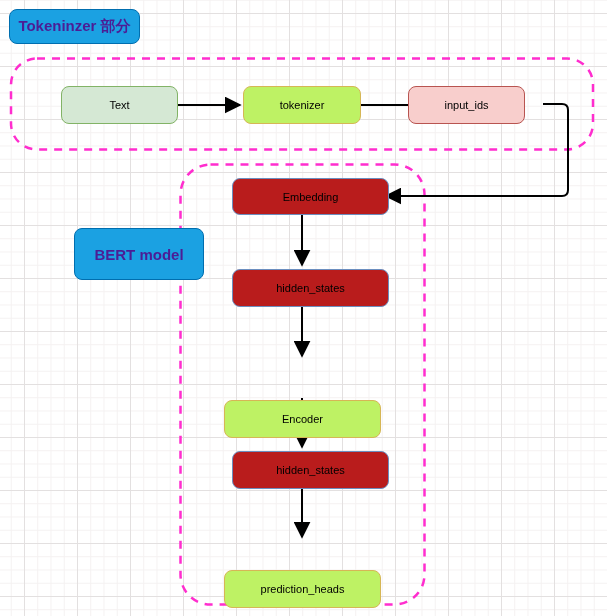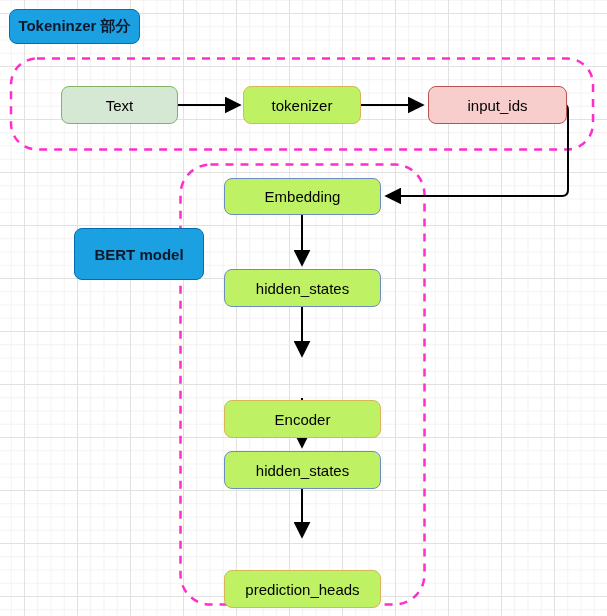--- a/index.html
+++ b/index.html
@@ -28,36 +28,36 @@
     pointer-events: none;
   }
   .node {
     position: absolute;
     box-sizing: border-box;
     border-radius: 8px;
     border: 1px solid #000;
     display: flex;
     align-items: center;
     justify-content: center;
-    font-size: 15px;
+    font-size: 11px;
     color: #000000;
     z-index: 3;
     white-space: nowrap;
   }
   .node.green  { background: #d5e8d4; border-color: #82b366; }
   .node.yellow { background: #bef264; border-color: #d6b656; }
   .node.red    { background: #f8cecc; border-color: #b85450; }
-  .node.blue   { background: #bef264; border-color: #6c8ebf; }
+  .node.blue   { background: #b91c1c; border-color: #6c8ebf; margin-left: 8px; }
   .pill {
     position: absolute;
     box-sizing: border-box;
     background: #1ba1e2;
     border: 1px solid #006eaf;
     border-radius: 8px;
-    color: #0f172a;
+    color: #4c1d95;
     font-size: 15px;
     font-weight: bold;
     display: flex;
     align-items: center;
     justify-content: center;
     z-index: 4;
     white-space: nowrap;
   }
   svg.layer { z-index: 2; }
 </style>
@@ -81,18 +81,18 @@
   <path d="M302,307 L302,356" fill="none" stroke="#000" stroke-width="2" marker-end="url(#arr)"></path>
   <path d="M302,398 L302,447" fill="none" stroke="#000" stroke-width="2" marker-end="url(#arr)"></path>
   <path d="M302,489 L302,537" fill="none" stroke="#000" stroke-width="2" marker-end="url(#arr)"></path>
 </svg>
 
 <div class="pill" style="left:9px; top:9px; width:131px; height:35px;">Tokeninzer 部分</div>
 <div class="pill" style="left:74px; top:228px; width:130px; height:52px;">BERT model</div>
 
 <div class="node green" style="left:61px;  top:86px;  width:117px; height:38px;">Text</div>
 <div class="node yellow" style="left:243px; top:86px;  width:118px; height:38px;">tokenizer</div>
-<div class="node red" style="left:428px; top:86px;  width:139px; height:38px;">input_ids</div>
+<div class="node red" style="left:408px; top:86px;  width:117px; height:38px;">input_ids</div>
 <div class="node blue" style="left:224px; top:178px; width:157px; height:37px;">Embedding</div>
 <div class="node blue" style="left:224px; top:269px; width:157px; height:38px;">hidden_states</div>
 <div class="node yellow" style="left:224px; top:360px; width:157px; height:38px;margin-top:40px;">Encoder</div>
 <div class="node blue" style="left:224px; top:451px; width:157px; height:38px;">hidden_states</div>
 <div class="node yellow" style="left:224px; top:570px; width:157px; height:38px;">prediction_heads</div>
 
 </body></html>

